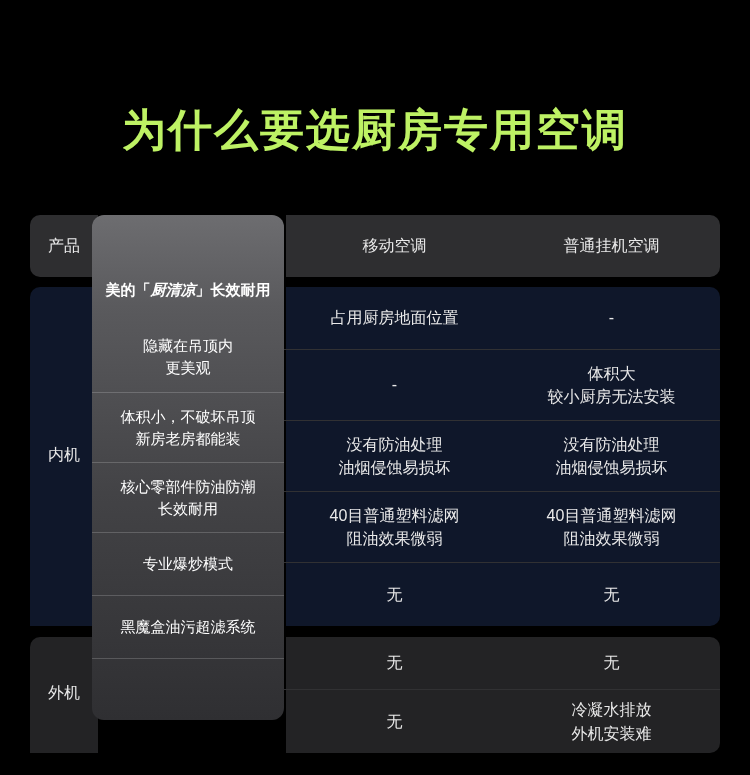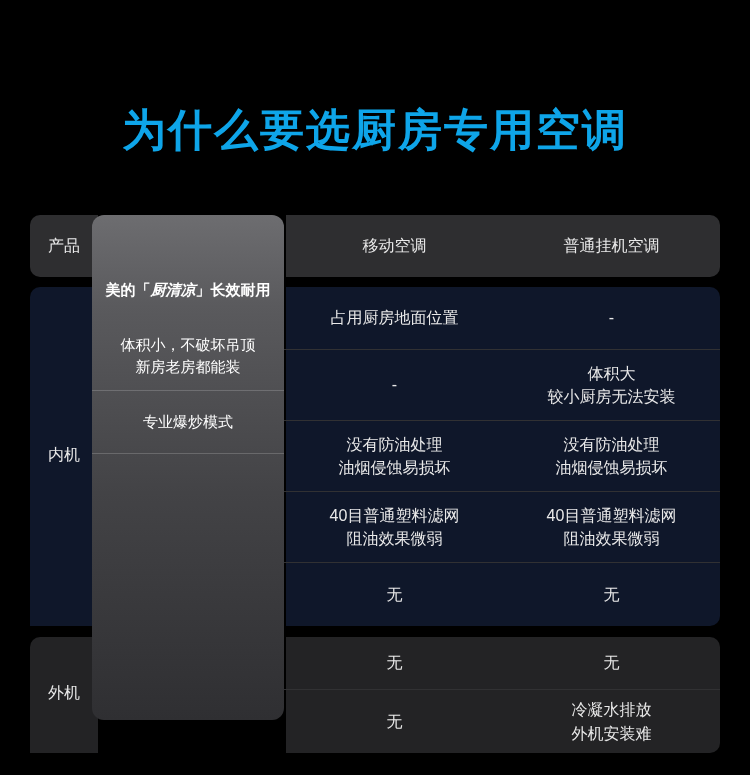--- a/index.html
+++ b/index.html
@@ -23,21 +23,21 @@
   }
   .title {
     position: absolute;
     top: 104px;
     left: 0;
     width: 750px;
     text-align: center;
     font-size: 44px;
     font-weight: bold;
     letter-spacing: 2px;
-    color: #0ea5e9;
+    color: #bef264;
     line-height: 1.2;
   }
   .table-wrap {
     position: absolute;
     top: 215px;
     left: 30px;
     width: 690px;
   }
   table.cmp {
     border-collapse: separate;
@@ -225,18 +225,23 @@
     </table>
   </div>
 
   <div class="highlight-col"></div>
   <div class="hl-inner">
     <div class="hl-head">
       <span>美的「</span>
         <span class="em">厨清凉</span>
         <span>」长效耐用</span>
     </div>
+    <div class="hl-cell nowrap-pre" style="height:72px">隐藏在吊顶内
+更美观</div>
     <div class="hl-cell nowrap-pre" style="height:70px">体积小，不破坏吊顶
 新房老房都能装</div>
+    <div class="hl-cell nowrap-pre" style="height:70px">核心零部件防油防潮
+长效耐用</div>
     <div class="hl-cell nowrap-pre" style="height:63px">专业爆炒模式</div>
+    <div class="hl-cell nowrap-pre" style="height:63px">黑魔盒油污超滤系统</div>
   </div>
 
 </div>
 
 </body></html>

